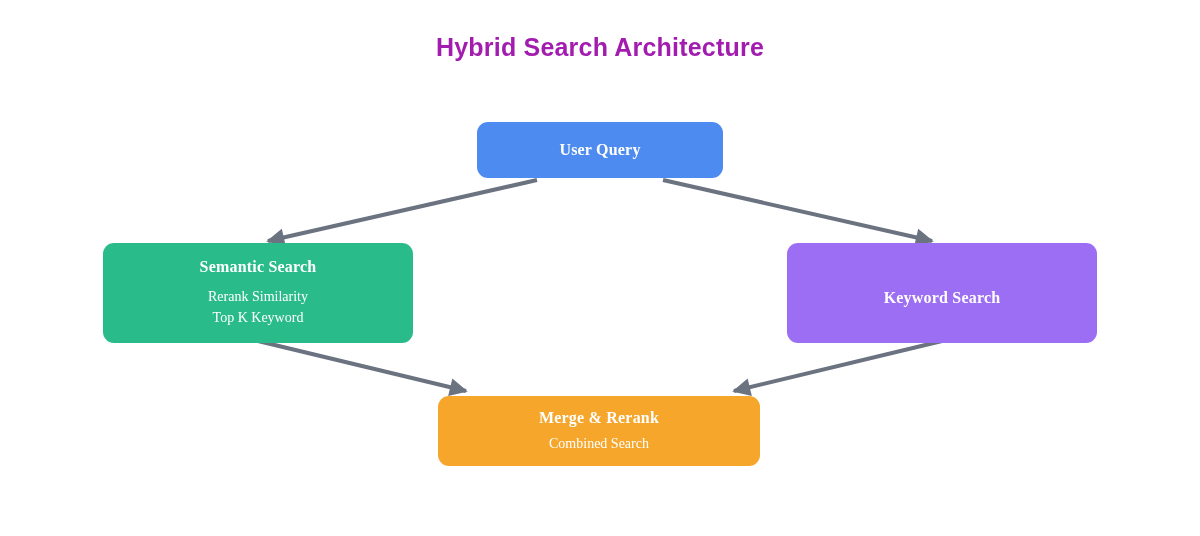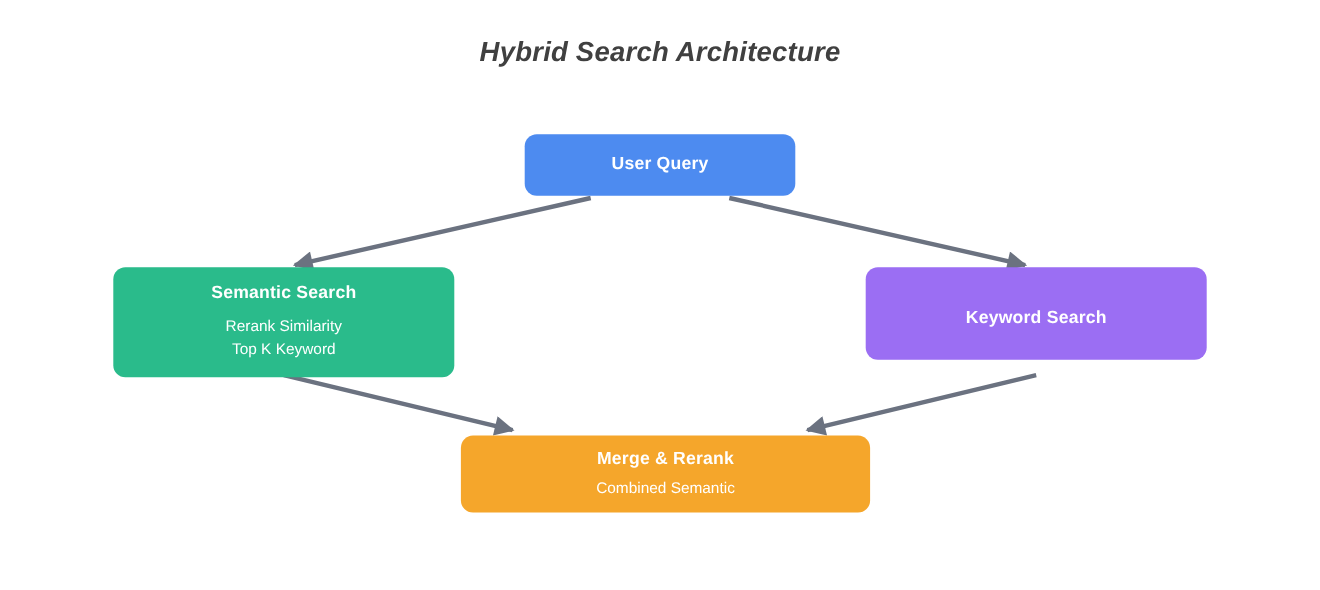--- a/index.html
+++ b/index.html
@@ -38,46 +38,47 @@
     position: absolute;
     z-index: 2;
     border-radius: 11px;
     color: #ffffff;
     display: flex;
     flex-direction: column;
     align-items: center;
     justify-content: center;
     text-align: center;
     box-sizing: border-box;
+    font-family: Liberation Serif, serif;
   }
   .node-title {
     font-size: 16px;
     font-weight: bold;
     letter-spacing: 0.2px;
   }
   .node-subtitle {
     font-size: 14px;
     line-height: 21px;
     margin-top: 10px;
     color: #ffffff;
   }
   .node-subtitle span { display: block; }
 
   .node-user-query   { left: 477px; top: 122px; width: 246px; height: 56px; }
   .node-semantic     { left: 103px; top: 243px; width: 310px; height: 100px; padding-top: 0; }
-  .node-keyword      { left: 787px; top: 243px; width: 310px; height: 84px; padding-top: 9px; }
-  .node-merge        { left: 419px; top: 396px; width: 372px; height: 70px; }
+  .node-keyword      { left: 787px; top: 243px; width: 310px; height: 100px; padding-top: 9px; }
+  .node-merge        { left: 438px; top: 396px; width: 322px; height: 70px; }
   .node-merge .node-subtitle { margin-top: 6px; }
 </style>
 </head>
 <body>
 
 <div class="canvas">
 
-  <h1 class="diagram-title" style="color: #404040; font-style: italic;">Hybrid Search Architecture</h1>
+  <h1 class="diagram-title" style="color: #a21caf;">Hybrid Search Architecture</h1>
 
   <svg class="arrows-layer" width="1200" height="536" viewBox="0 0 1200 536" xmlns="http://www.w3.org/2000/svg">
     <defs>
       <marker id="arrowhead" viewBox="0 0 10 10" refX="9" refY="5" markerWidth="6.5" markerHeight="4.5" orient="auto">
         <path d="M 0 0 L 10 5 L 0 10 z" fill="#6b7280"></path>
       </marker>
     </defs>
     <line x1="537" y1="180" x2="268" y2="241" stroke-width="4" marker-end="url(#arrowhead)" stroke="#6b7280"></line>
     <line x1="663" y1="180" x2="932" y2="241" stroke-width="4" marker-end="url(#arrowhead)" stroke="#6b7280"></line>
     <line x1="258" y1="341" x2="466" y2="391" stroke-width="4" marker-end="url(#arrowhead)" stroke="#6b7280"></line>
@@ -96,17 +97,17 @@
     </div>
   </div>
 
   <div class="node node-keyword" style="background: rgb(155, 110, 243);">
     <div class="node-title">Keyword Search</div>
   </div>
 
   <div class="node node-merge" style="background: rgb(245, 166, 43);">
     <div class="node-title">Merge &amp; Rerank</div>
     <div class="node-subtitle">
-      <span>Combined Semantic</span>
+      <span>Combined Search</span>
     </div>
   </div>
 
 </div>
 
 </body></html>

